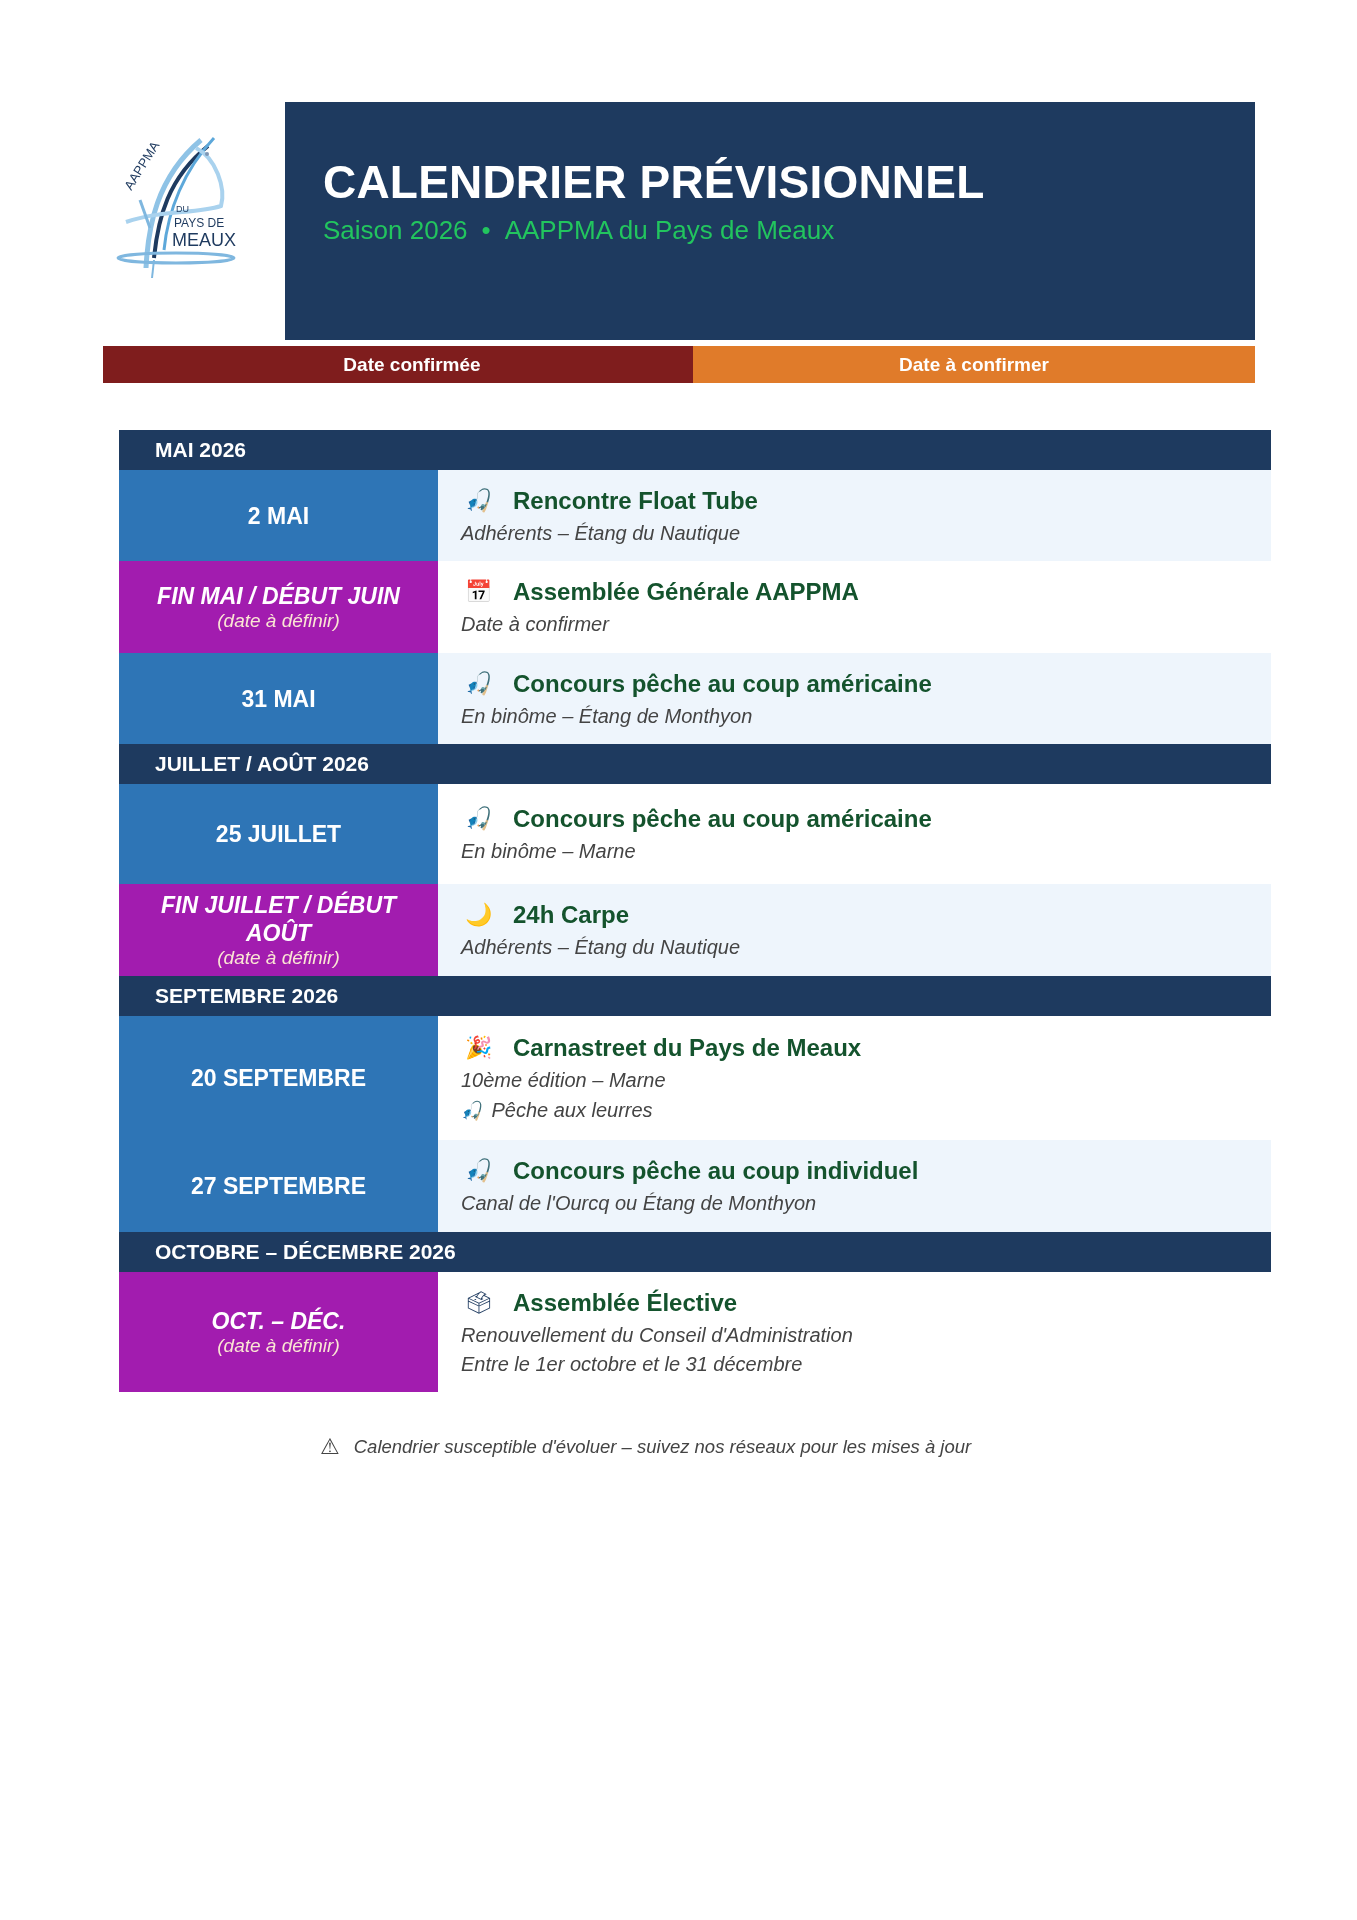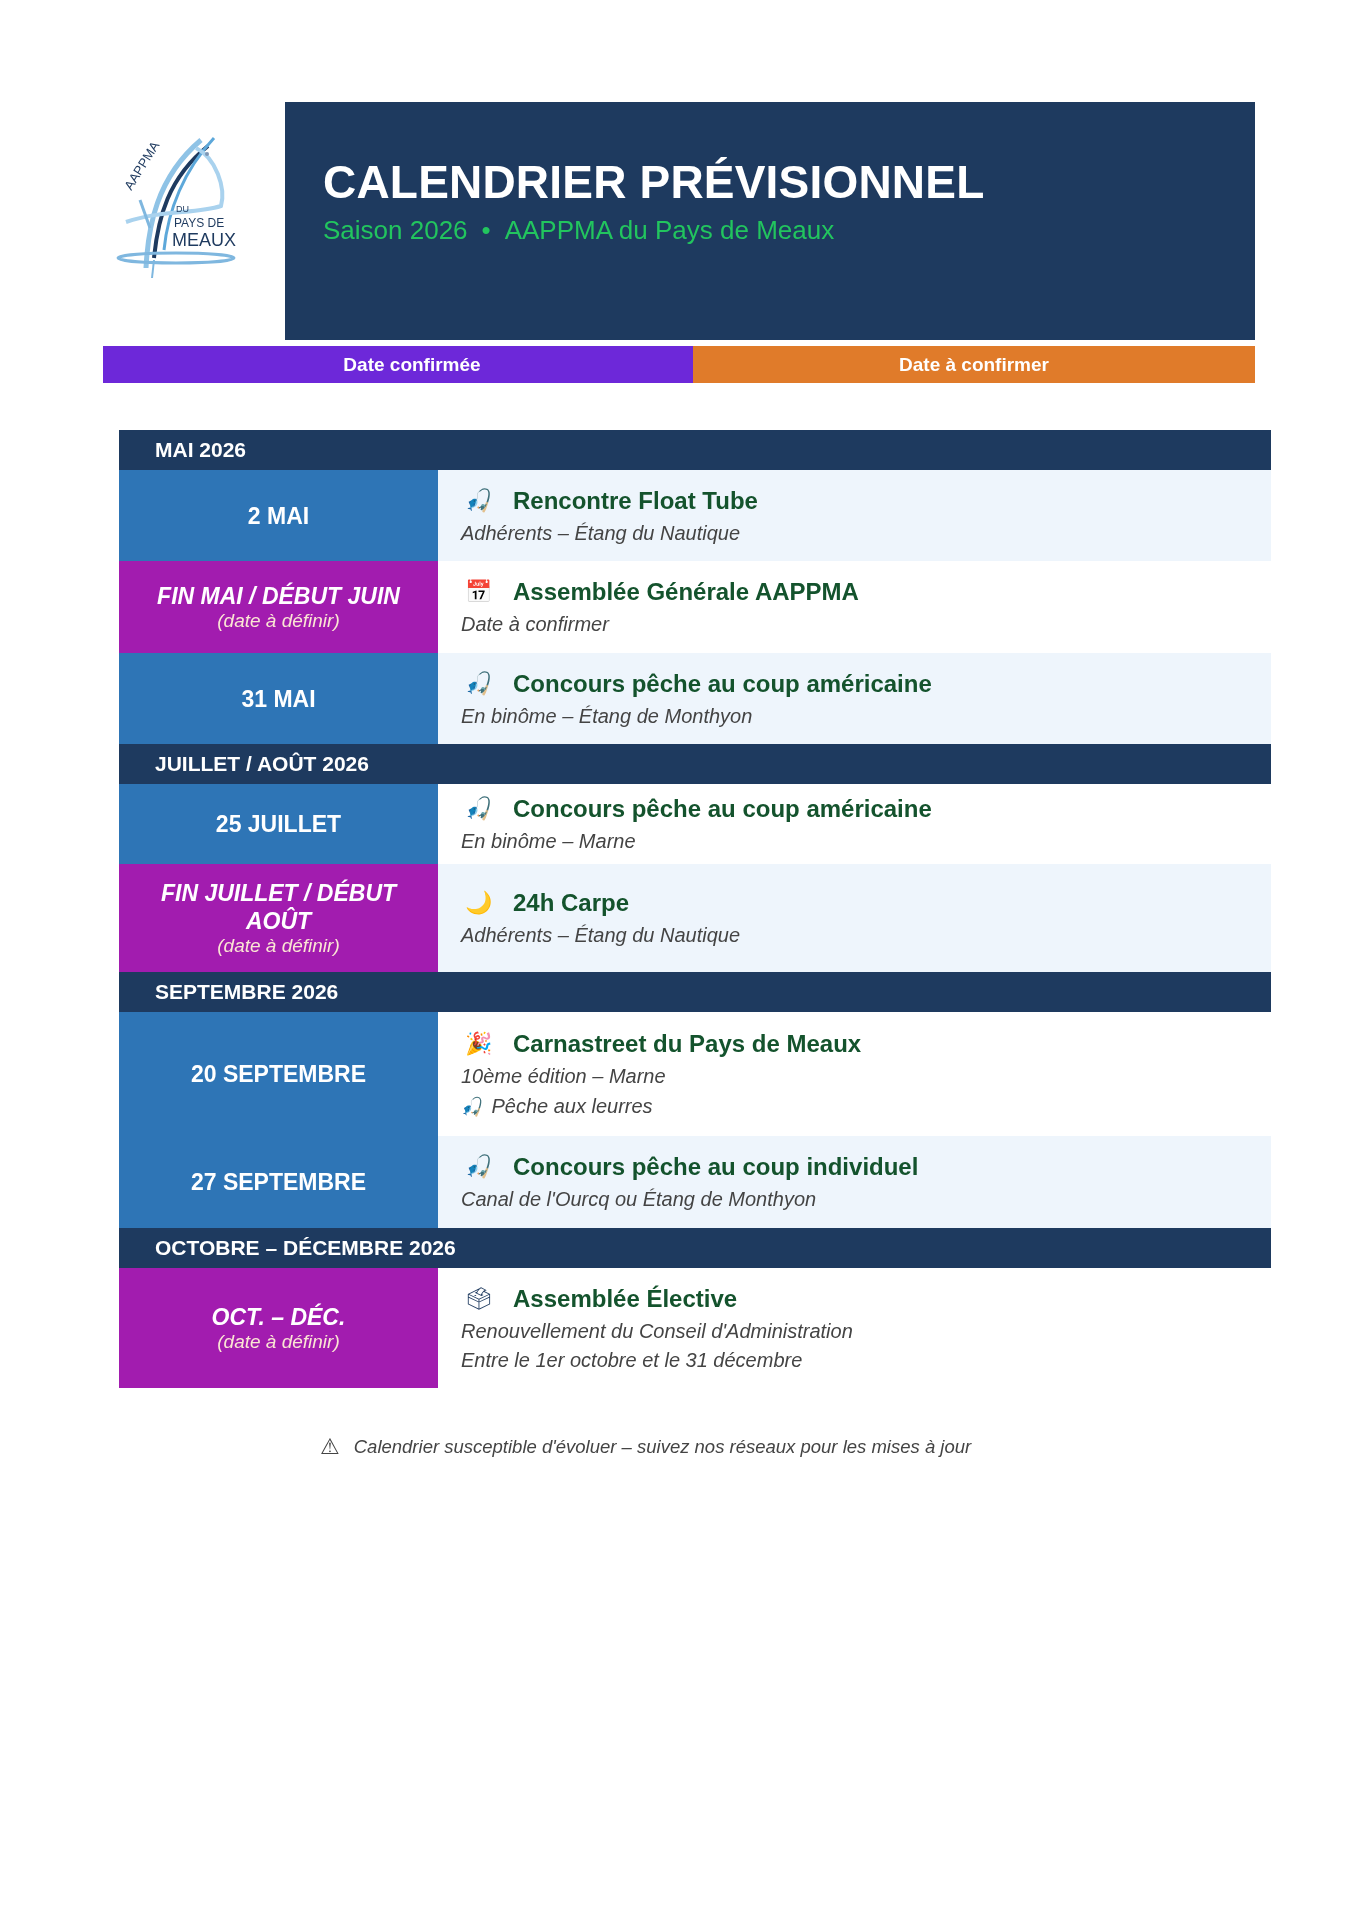--- a/index.html
+++ b/index.html
@@ -9,21 +9,21 @@
     .logo { position: absolute; left: 106px; top: 118px; width: 160px; height: 164px; }
     .logo svg { width: 100%; height: 100%; display: block; }
 
     .header-box { position: absolute; left: 285px; top: 102px; width: 970px; height: 238px; background: #1e3a5f; padding-left: 38px; }
     .header-title { position: absolute; left: 38px; top: 53px; color: #ffffff; font-weight: bold; font-size: 46px; letter-spacing: 0.2px; white-space: nowrap; }
     .header-sub { position: absolute; left: 38px; top: 113px; color: #22c55e; font-size: 26px; white-space: nowrap; }
     .header-sub .dot { margin: 0 14px; }
 
     .legend { position: absolute; left: 103px; top: 346px; width: 1152px; height: 37px; display: flex; }
     .legend-item { flex: 1; display: flex; align-items: center; justify-content: center; color: #ffffff; font-weight: bold; font-size: 19px; }
-    .legend-confirmed { background: #6d28d9; padding-left: 28px; }
+    .legend-confirmed { background: #7f1d1d; padding-left: 28px; }
     .legend-tbc { background: #e07b2a; }
 
     .calendar { position: absolute; left: 119px; top: 430px; width: 1152px; }
     .month { height: 40px; background: #1e3a5f; color: #ffffff; font-weight: bold; font-size: 21px; display: flex; align-items: center; padding-left: 36px; }
     .row { display: flex; }
     .date-cell { width: 319px; flex-shrink: 0; display: flex; flex-direction: column; align-items: center; justify-content: center; color: #ffffff; text-align: center; padding: 6px 14px; }
     .date-cell.confirmed { background: #2e75b6; }
     .date-cell.tbc { background: #a21caf; font-style: italic; }
     .date-main { font-weight: bold; font-size: 23px; line-height: 28px; }
     .date-note { font-size: 19px; line-height: 22px; color: #fbe6d4; }
@@ -110,34 +110,34 @@
       <div class="event-title-line">
         <span class="event-icon">🎣</span>
         <span class="event-title">Concours pêche au coup américaine</span>
       </div>
       <div class="event-sub">En binôme – Étang de Monthyon</div>
     </div>
   </div>
 
   <div class="month">JUILLET / AOÛT 2026</div>
 
-  <div class="row" style="height:80px">
+  <div class="row" style="height:100px">
     <div class="date-cell confirmed">
       <div class="date-main">25 JUILLET</div>
     </div>
     <div class="event-cell white">
       <div class="event-title-line">
         <span class="event-icon">🎣</span>
         <span class="event-title">Concours pêche au coup américaine</span>
       </div>
       <div class="event-sub">En binôme – Marne</div>
     </div>
   </div>
 
-  <div class="row" style="height:108px">
+  <div class="row" style="height:92px">
     <div class="date-cell tbc">
       <div class="date-main">FIN JUILLET / DÉBUT AOÛT</div>
       <div class="date-note">(date à définir)</div>
     </div>
     <div class="event-cell light">
       <div class="event-title-line">
         <span class="event-icon">🌙</span>
         <span class="event-title">24h Carpe</span>
       </div>
       <div class="event-sub">Adhérents – Étang du Nautique</div>

